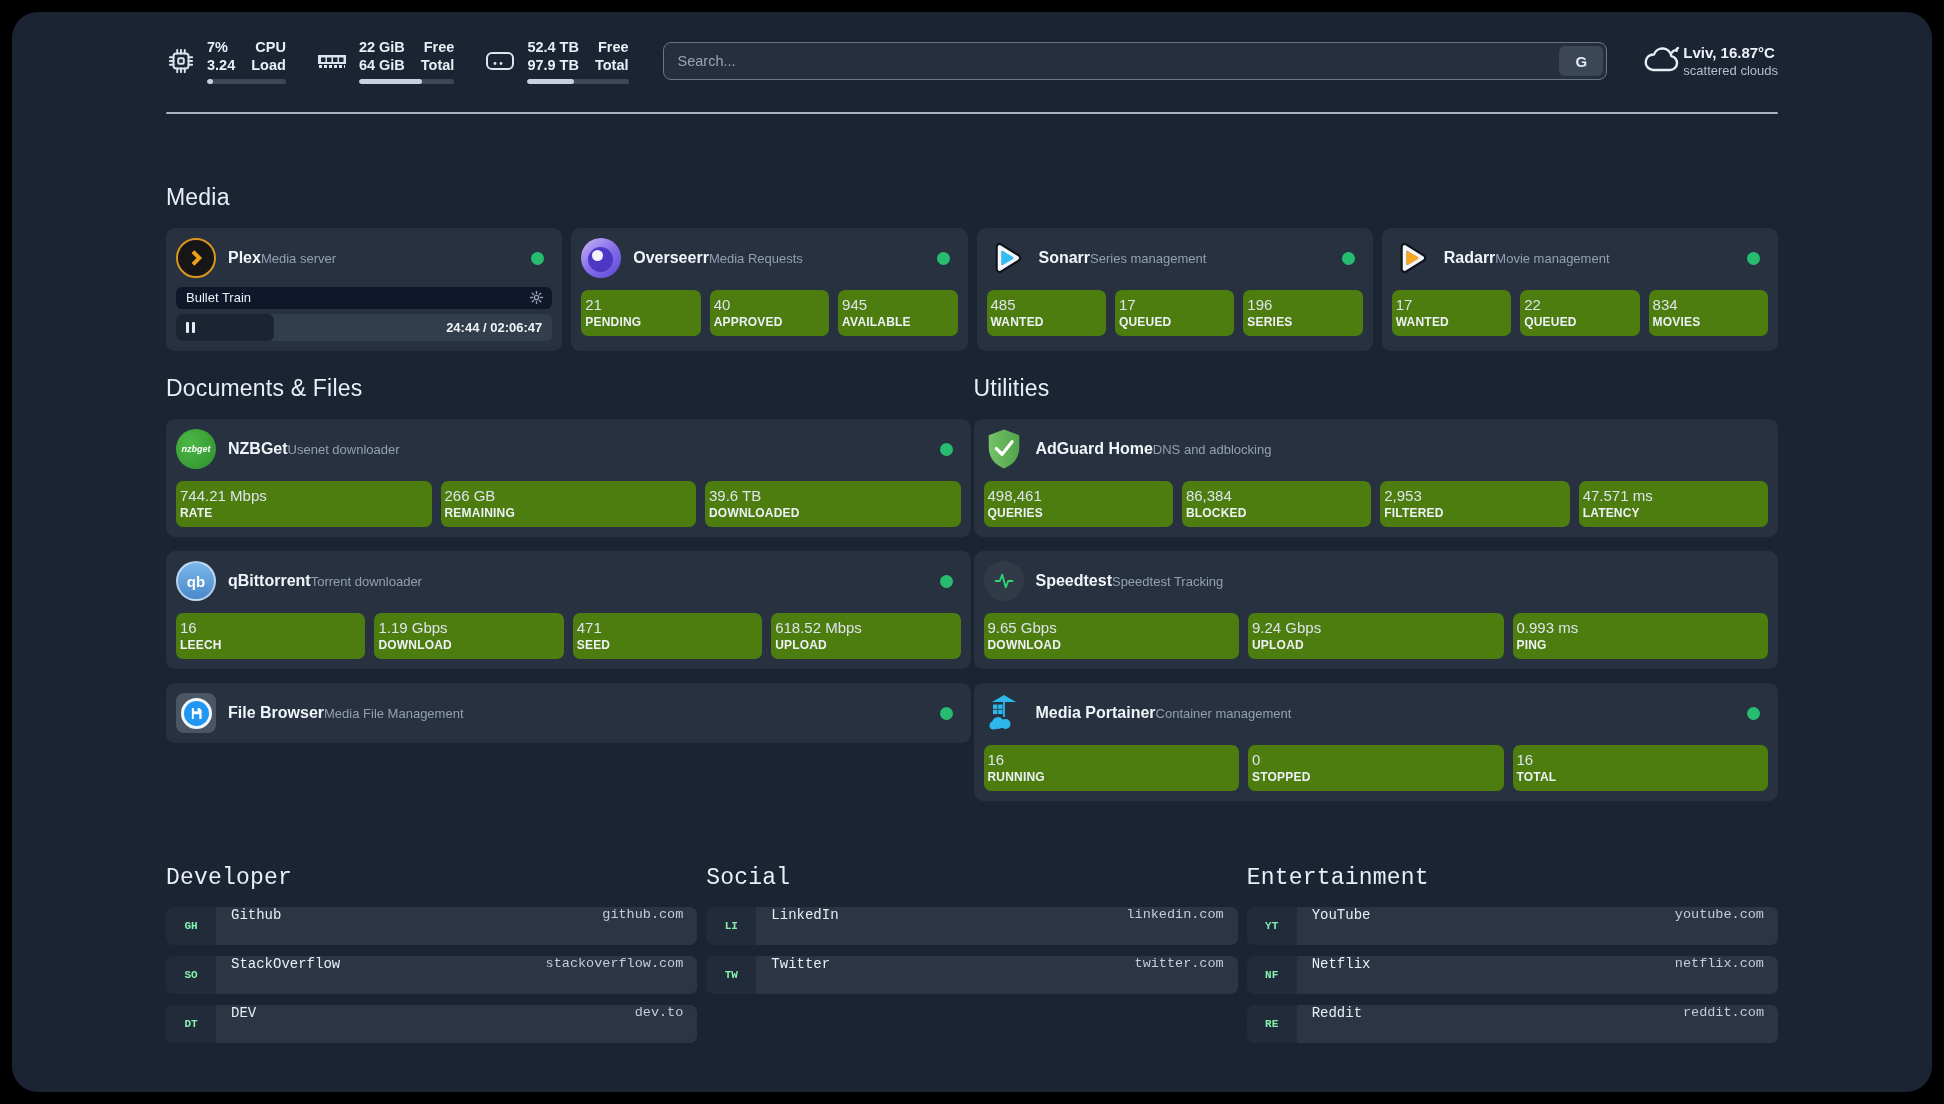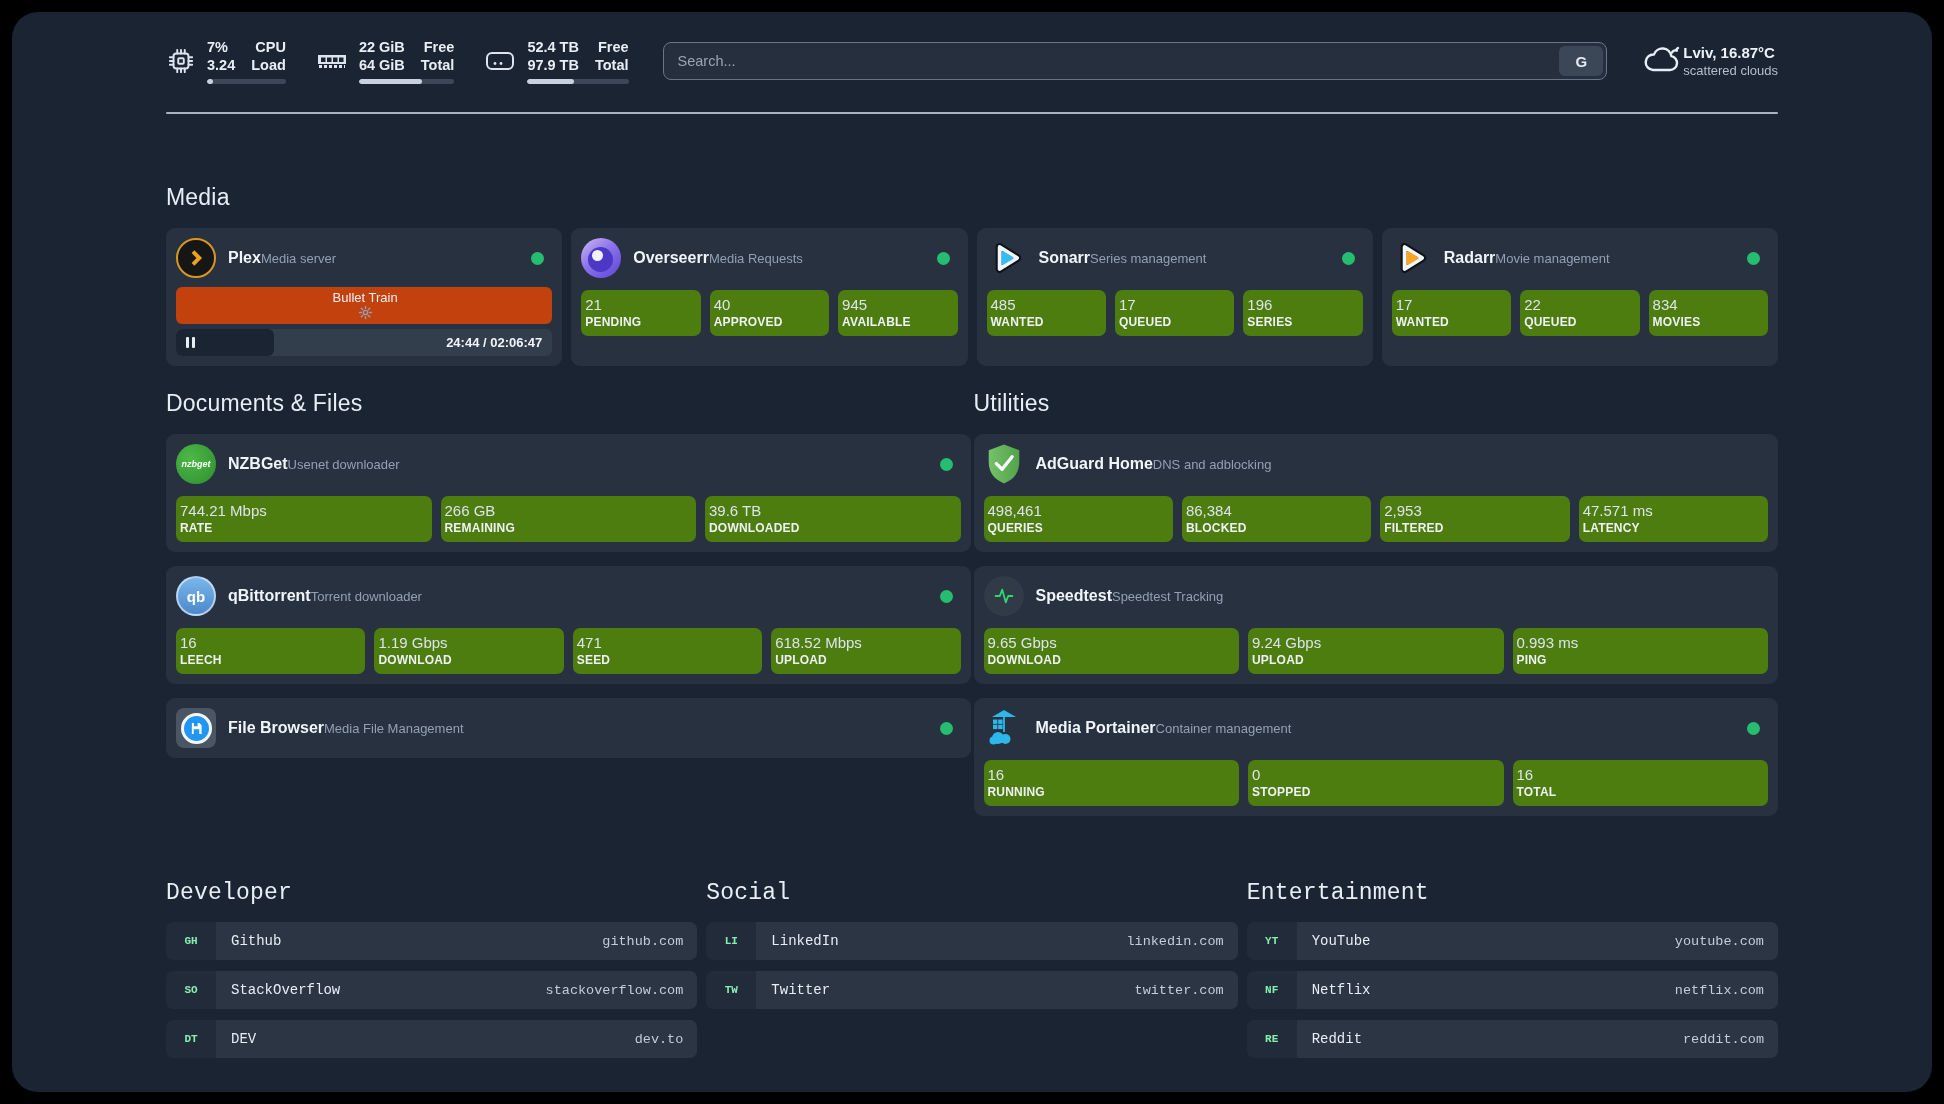--- a/index.html
+++ b/index.html
@@ -55,34 +55,34 @@
   .ov-inner { position:absolute; left:7px; top:9px; width:25px; height:25px; border-radius:50%; background:#4c38c4; }
   .ov-spot { position:absolute; left:11px; top:12px; width:11px; height:11px; border-radius:50%; background:#f4f1fd; }
   .nzb-circle { width:40px; height:40px; border-radius:50%; background:radial-gradient(circle at 35% 35%, #4cb845, #2e8f2e); display:flex; align-items:center; justify-content:center; color:#fff; font-size:9px; font-weight:700; font-style:italic; }
   .qb-circle { width:40px; height:40px; border-radius:50%; background:linear-gradient(180deg,#7ab6ea,#4a89cc); border:2px solid rgba(255,255,255,.55); display:flex; align-items:center; justify-content:center; color:#fff; font-size:15px; font-weight:700; }
   .st-circle { width:40px; height:40px; border-radius:50%; background:#313b48; display:flex; align-items:center; justify-content:center; }
   .fb-sq { width:40px; height:40px; border-radius:8px; background:#4a5664; display:flex; align-items:center; justify-content:center; }
   .fb-circle { width:31px; height:31px; border-radius:50%; background:#2196f3; border:3px solid #f3f6fa; display:flex; align-items:center; justify-content:center; }
 
   
   .player { margin-top:9px; }
-  .pl-title { display:flex; align-items:center; justify-content:space-between; background:#c2410c; border-radius:6px; padding:3px 8px 4px 10px; font-size:13px; color:#edf1f6;flex-direction:column; }
+  .pl-title { display:flex; align-items:center; justify-content:space-between; background:#0f172a; border-radius:6px; padding:3px 8px 4px 10px; font-size:13px; color:#edf1f6; }
   .gear { display:flex; cursor:pointer; }
   .pl-bar { position:relative; margin-top:5px; background:#333e4d; border-radius:6px; height:27px; display:flex; align-items:center; cursor:pointer; overflow:hidden; }
   .pl-elapsed { position:absolute; left:0; top:0; bottom:0; background:#1b2432; border-radius:6px; display:flex; align-items:center; padding-left:10px; }
   .pause { display:flex; gap:3px; }
   .pause i { display:block; width:3px; height:11px; background:#e8edf3; border-radius:1px; }
   .pl-time { margin-left:auto; font-size:13px; font-weight:700; color:#f0f4f8; padding-right:10px; position:relative; z-index:2; }
 
   
   .bm-grid { display:grid; grid-template-columns:repeat(3,1fr); gap:9px; margin-top:64px;font-family:Liberation Mono, monospace; }
   .bm-rows { display:flex; flex-direction:column; gap:11px; margin-top:16px; }
   .bm-row { display:flex; height:38px; border-radius:7px; overflow:hidden; cursor:pointer; }
   .bm-abbr { width:50px; flex:none; background:#212b3a; color:#86efac; font-size:11px; font-weight:700; display:flex; align-items:center; justify-content:center; }
-  .bm-body { flex:1; background:#2b3544; display:flex; align-items:center; justify-content:space-between; padding:0 14px 0 15px; }
+  .bm-body { flex:1; background:#2b3544; display:flex; justify-content:space-between; padding:0 14px 0 15px; }
   .bm-name { font-size:14px; color:#e9eef5; }
   .bm-url { font-size:13.5px; color:#c3ccd8; }
 </style>
 </head>
 <body>
 
 <div class="frame">
   <div class="container">
 
     <header class="topbar">

